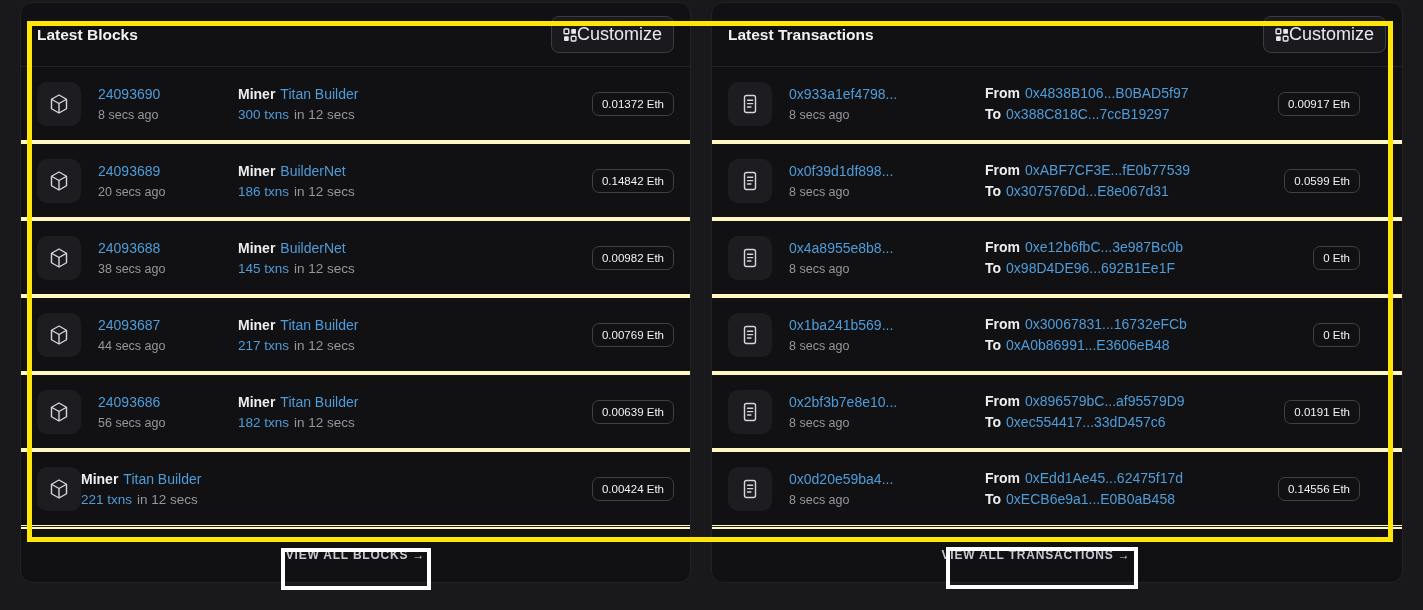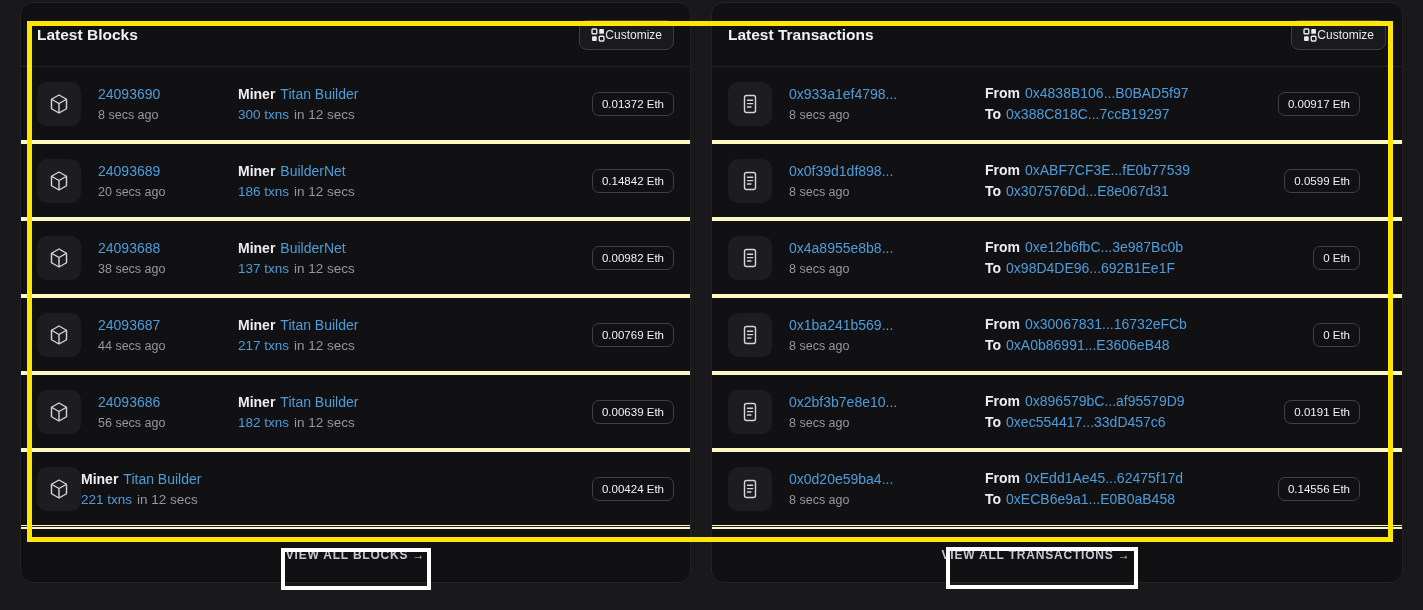--- a/index.html
+++ b/index.html
@@ -18,21 +18,21 @@
 
   .card-header{
     height:64px;box-sizing:border-box;padding:0 16px;
     display:flex;align-items:center;justify-content:space-between;
     border-bottom:1px solid #222226;
   }
   .card-title{color:#f1f1f4;font-size:15.5px;font-weight:bold;}
   .customize-btn{
     display:flex;align-items:center;
     background:#1a1a1e;border:1px solid #3b3d43;border-radius:8px;
-    padding:7px 11px;color:#e9e9ec;font-size:12px;cursor:pointer;
+    padding:7px 11px;color:#e9e9ec;font-size:18px;cursor:pointer;
     font-family:"Liberation Sans",sans-serif;
   }
   .customize-btn svg{display:block;color:#e9e9ec;}
 
   .row{
     height:77px;box-sizing:border-box;padding:0 16px;
     display:flex;align-items:center;
     border-bottom:4px solid #fef9c3;
   }
   .row:last-child{border-bottom:none;}
@@ -161,21 +161,21 @@
     <div class="col-primary">
       <a class="link">24093688</a>
       <div class="age">38 secs ago</div>
     </div>
     <div class="col-secondary">
       <div class="line">
           <span class="lbl">Miner</span>
           <a class="link">BuilderNet</a>
         </div>
       <div class="line">
-          <a class="link sm">137 txns</a>
+          <a class="link sm">145 txns</a>
           <span class="muted">in 12 secs</span>
         </div>
     </div>
     <div class="value-badge">0.00982 Eth</div>
   </div>
 
   <div class="row">
     <div class="icon-box">
       <svg width="24" height="24" viewBox="0 0 24 24" fill="none" stroke="currentColor" stroke-width="1.4" stroke-linejoin="round">
           <path d="M12 3 19.5 7.25 V16.75 L12 21 4.5 16.75 V7.25 Z"></path>

